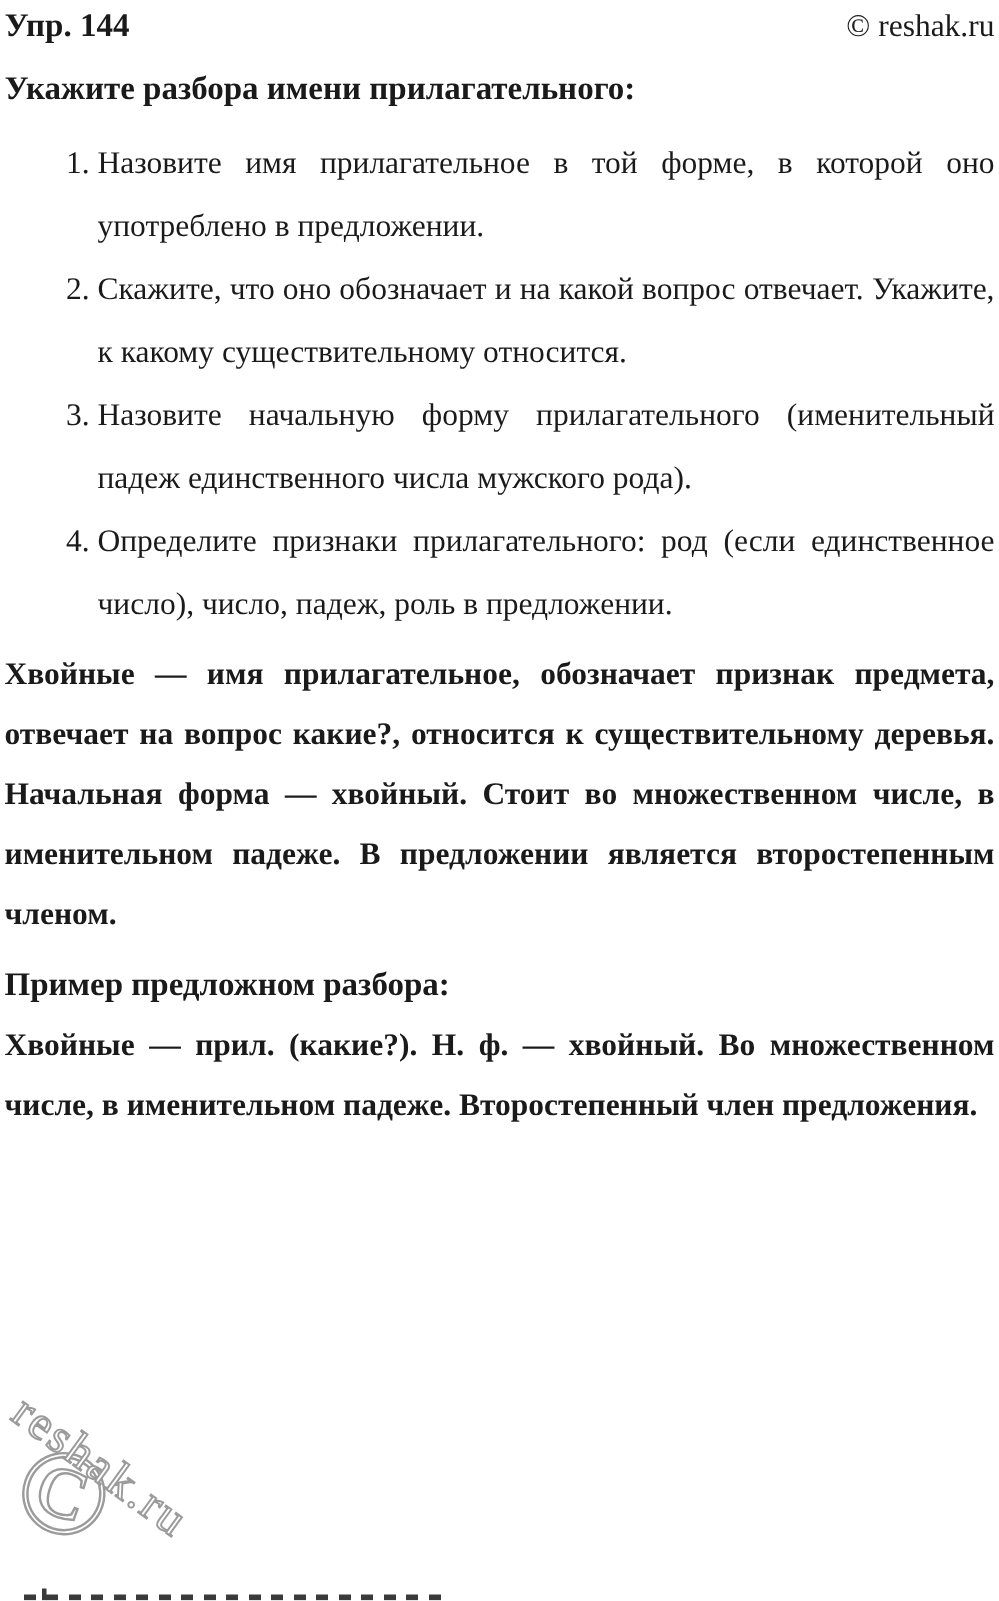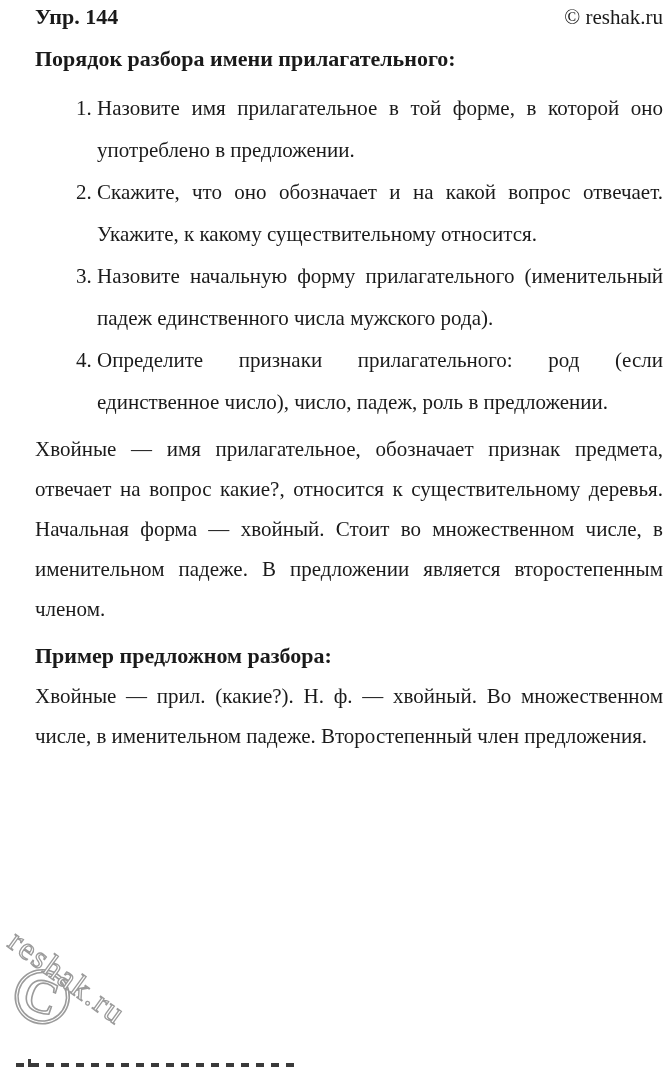--- a/index.html
+++ b/index.html
@@ -2,34 +2,33 @@
 <html><head>
 <meta charset="utf-8">
 <style>
   * { margin:0; padding:0; box-sizing:border-box; }
   html,body { background:#ffffff; }
   .page {
     position:relative; width:666px; height:1067px; overflow:hidden;
     background:#ffffff; color:#1a1a1a;
     font-family:"Liberation Serif","DejaVu Serif",serif;
     font-size:21px;
-    padding-left:32px;
   }
   .content { padding:4px 3px 0 3px; }
   .doc-header { display:flex; justify-content:space-between; align-items:baseline; line-height:26px; }
   .exercise { font-weight:bold; font-size:22px; }
   .source { font-size:21px; }
   .h { font-weight:bold; font-size:22px; line-height:28px; }
   .h1 { margin-top:15px; }
   .h2 { margin-top:9px; }
   .h3 { margin-top:13px; }
   ol.order-list { margin:14px 0 0 0; padding-left:62px; }
   ol.order-list li { line-height:42px; text-align:justify; text-align-last:left; }
   p.para { line-height:40px; text-align:justify; text-align-last:left; margin:0; }
-  p.para.first { margin-top:6px; }
+  p.para.first { margin-top:6px;font-weight:bold; }
   .written-section p.para + p.para { margin-top:12px; }
 
   
   .watermark { position:absolute; left:0; top:0; width:666px; height:1067px; pointer-events:none; z-index:5; }
   .wm-text {
     position:absolute; left:22px; top:924px;
     transform:rotate(36deg); transform-origin:0 0;
     font-size:32px; letter-spacing:2px; line-height:1;
     color:#ffffff; -webkit-text-stroke:1.3px #9b9b9b;
   }
@@ -53,21 +52,21 @@
 <body>
 
 <div class="page">
   <div class="content">
 
     <div class="doc-header">
       <span class="exercise">Упр. 144</span>
       <span class="source">© reshak.ru</span>
     </div>
 
-    <div class="h h1">Порядок разбора имени прилагательного:</div>
+    <div class="h h1">Укажите разбора имени прилагательного:</div>
 
     <ol class="order-list">
       <li>Назовите имя прилагательное в той форме, в которой оно употреблено в предложении.</li>
       <li>Скажите, что оно обозначает и на какой вопрос отвечает. Укажите, к какому существительному относится.</li>
       <li>Назовите начальную форму прилагательного (именительный падеж единственного числа мужского рода).</li>
       <li>Определите признаки прилагательного: род (если единственное число), число, падеж, роль в предложении.</li>
     </ol>
 
     <div class="oral-section">
       <p class="para first">Хвойные — имя прилагательное, обозначает признак предмета, отвечает на вопрос какие?, относится к существительному деревья. Начальная форма — хвойный. Стоит во множественном числе, в именительном падеже. В предложении является второстепенным членом.</p>

